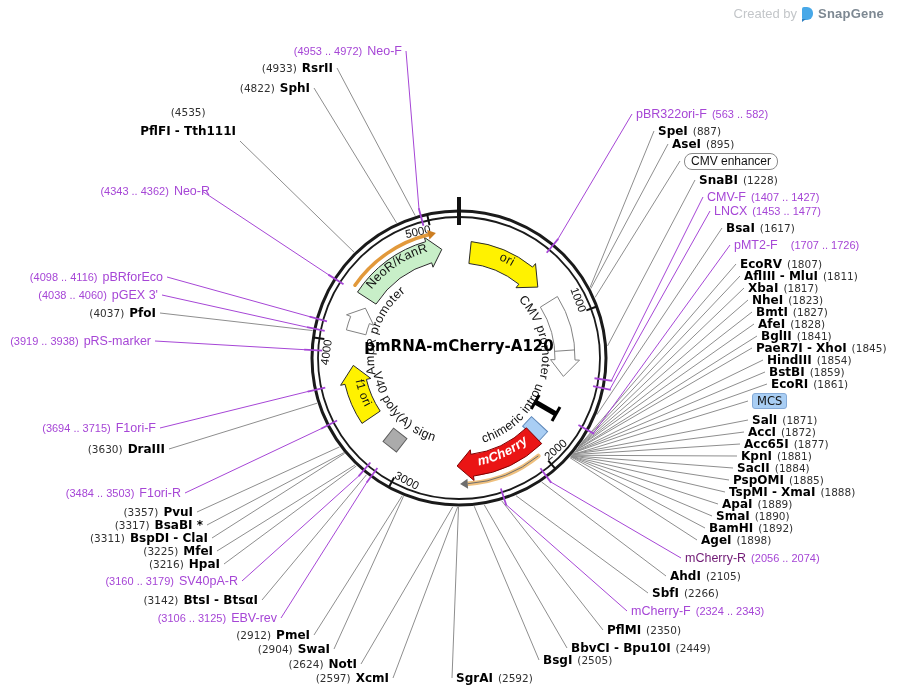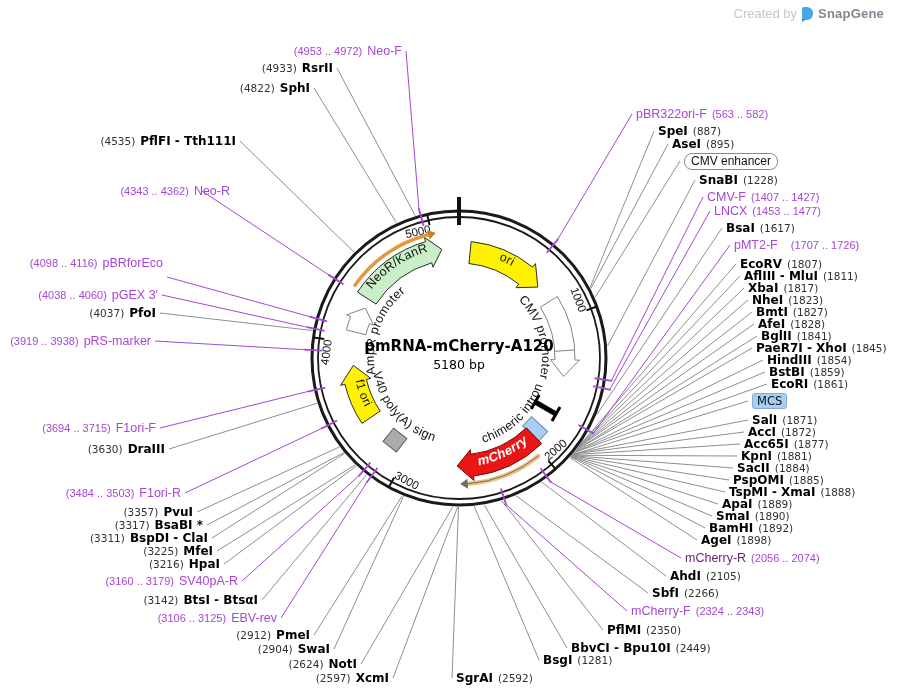--- a/index.html
+++ b/index.html
@@ -164,29 +164,29 @@
         <span class="nm-p" style="color: rgb(166, 70, 214);">Neo-F</span>
       </div>
       <div class="lbl R" style="right: 569px; top: 61px;">
         <span class="pos-e">(4933)</span>
         <span class="nm-e">RsrII</span>
       </div>
       <div class="lbl R" style="right: 592px; top: 81px;">
         <span class="pos-e">(4822)</span>
         <span class="nm-e">SphI</span>
       </div>
-      <div class="lbl R" style="right: 666px; top: 134px;">
+      <div class="lbl R" style="right: 666px; top: 124px; flex-direction: column;">
         <span class="pos-e">(4535)</span>
         <span class="nm-e">PflFI - Tth111I</span>
       </div>
-      <div class="lbl R" style="right: 672px; top: 184px;">
+      <div class="lbl R" style="right: 692px; top: 184px;">
         <span class="pos-p" style="color: rgb(166, 70, 214);">(4343 .. 4362)</span>
         <span class="nm-p" style="color: rgb(166, 70, 214);">Neo-R</span>
       </div>
-      <div class="lbl R" style="right: 739px; top: 256px;">
+      <div class="lbl R" style="right: 739px; top: 270px;">
         <span class="pos-p" style="color: rgb(166, 70, 214);">(4098 .. 4116)</span>
         <span class="nm-p" style="color: rgb(166, 70, 214);">pBRforEco</span>
       </div>
       <div class="lbl R" style="right: 744px; top: 288px;">
         <span class="pos-p" style="color: rgb(166, 70, 214);">(4038 .. 4060)</span>
         <span class="nm-p" style="color: rgb(166, 70, 214);">pGEX 3'</span>
       </div>
       <div class="lbl R" style="right: 746px; top: 306px;">
         <span class="pos-e">(4037)</span>
         <span class="nm-e">PfoI</span>
@@ -254,21 +254,21 @@
       <div class="lbl R" style="right: 513px; top: 671px;">
         <span class="pos-e">(2597)</span>
         <span class="nm-e">XcmI</span>
       </div>
       <div class="lbl L" style="left: 456px; top: 671px;">
         <span class="nm-e">SgrAI</span>
         <span class="pos-e">(2592)</span>
       </div>
       <div class="lbl L" style="left: 543px; top: 653px;">
         <span class="nm-e">BsgI</span>
-        <span class="pos-e">(1281)</span>
+        <span class="pos-e">(2505)</span>
       </div>
       <div class="lbl L" style="left: 571px; top: 641px;">
         <span class="nm-e">BbvCI - Bpu10I</span>
         <span class="pos-e">(2449)</span>
       </div>
       <div class="lbl L" style="left: 607px; top: 623px;">
         <span class="nm-e">PflMI</span>
         <span class="pos-e">(2350)</span>
       </div>
       <div class="lbl L" style="left: 631px; top: 604px;">
@@ -409,20 +409,19 @@
         <span class="nm-e">SpeI</span>
         <span class="pos-e">(887)</span>
       </div>
       <div class="lbl L" style="left: 636px; top: 107px;">
         <span class="nm-p" style="color: rgb(166, 70, 214);">pBR322ori-F</span>
         <span class="pos-p" style="color: rgb(166, 70, 214);">(563 .. 582)</span>
       </div>
     </div>
   <div class="title-block">
     <div class="t1">pmRNA-mCherry-A120</div>
-    <div class="t2">5180 bp</div>
   </div>
   <div class="brand">
     <span class="cb">Created by</span>
     <span class="logo"></span>
     <span class="bn">SnapGene</span>
   </div>
 </div>
 
 </body></html>

